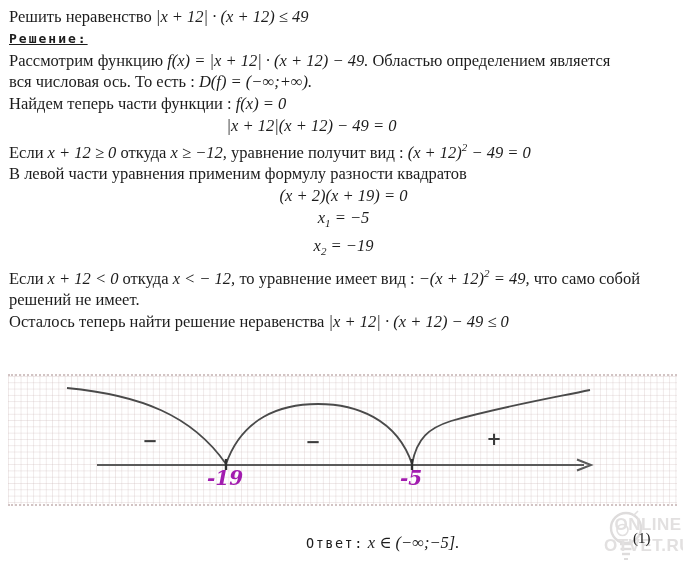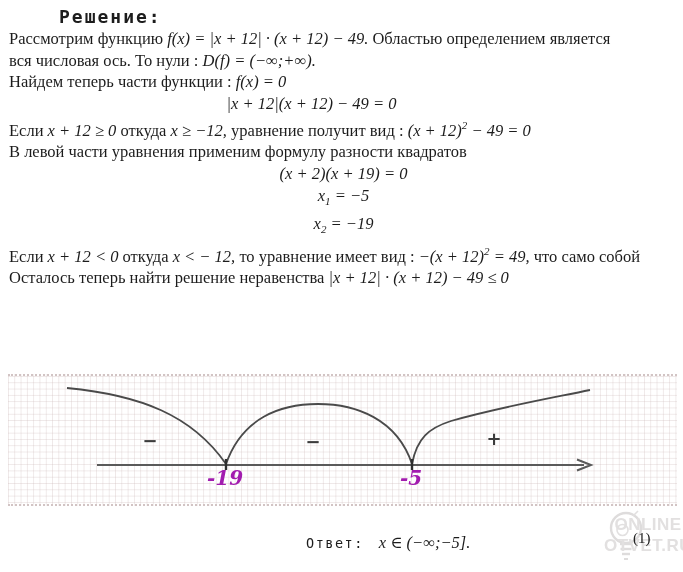--- a/index.html
+++ b/index.html
@@ -10,22 +10,22 @@
   }
   
   .solution {
     position:absolute; left:9px; top:6px; right:5px;
     font-size:16.5px;
   }
   .line { line-height:21.8px; white-space:nowrap; }
   .line.center { text-align:center; }
   .line.heading {
     font-family:"DejaVu Sans Mono","Liberation Mono",monospace;
-    font-size:18px; letter-spacing:2px; font-weight:bold;
-    margin-left:50px;
+    font-size:13px; letter-spacing:2px; font-weight:bold;
+    text-decoration:underline; 
   }
   .math { font-style:italic; }
   .line sup, .line sub { font-size:11px; font-style:italic; }
   
   .diagram { position:absolute; left:0; top:374px; width:683px; height:132px; }
   .grid {
     position:absolute; left:8px; right:6px; top:0; bottom:0;
     background-image:
       linear-gradient(to right, rgba(206,186,186,0.33) 1px, transparent 1px),
       linear-gradient(to bottom, rgba(206,186,186,0.33) 1px, transparent 1px);
@@ -41,21 +41,21 @@
   }
   .sign {
     position:absolute; transform:translate(-50%,-50%);
     font-family:"DejaVu Sans",sans-serif; font-weight:bold;
     font-size:18px; color:#3c3c3c;
   }
   
   .answer { position:absolute; left:306px; top:533px; white-space:nowrap; }
   .ans-label {
     font-family:"DejaVu Sans Mono","Liberation Mono",monospace;
-    font-size:13.5px; letter-spacing:1.5px; margin-right:15px; color:#1c1c1c;
+    font-size:13.5px; letter-spacing:1.5px; margin-right:4px; color:#1c1c1c;
   }
   .ans-value { font-size:16.5px; font-style:italic; }
   
   .watermark { position:absolute; left:568px; top:506px; width:115px; height:62px;text-align:center; }
   .wm-text {
     position:absolute; left:36px; top:8px;
     font-family:"Liberation Sans","DejaVu Sans",sans-serif;
     font-weight:bold; font-size:17px; line-height:21px;
     color:#e2e0e0; letter-spacing:0.5px; white-space:nowrap;
   }
@@ -63,31 +63,33 @@
     position:absolute; left:633px; top:530px;
     font-size:15px; color:#222222; white-space:nowrap;
   }
 </style>
 </head>
 <body>
 
 <div class="page">
 
   <div class="solution">
+      <div class="line"><span>Решить неравенство </span><span class="math">|x + 12| · (x + 12) ≤ 49</span></div>
       <div class="line heading"><span>Решение:</span></div>
       <div class="line"><span>Рассмотрим функцию </span><span class="math">f(x) = |x + 12| · (x + 12) − 49.</span><span>  Областью определением является</span></div>
-      <div class="line"><span>вся числовая ось. То нули : </span><span class="math">D(f) = (−∞;+∞).</span></div>
+      <div class="line"><span>вся числовая ось. То есть : </span><span class="math">D(f) = (−∞;+∞).</span></div>
       <div class="line"><span>Найдем теперь части функции :  </span><span class="math">f(x) = 0</span></div>
       <div class="line center" style="transform: translateX(-32px);"><span class="math">|x + 12|(x + 12) − 49 = 0</span></div>
       <div class="line"><span>Если </span><span class="math">x + 12 ≥ 0</span><span> откуда </span><span class="math">x ≥ −12,</span><span> уравнение получит вид :  </span><span class="math">(x + 12)</span><sup>2</sup><span class="math"> − 49 = 0</span></div>
       <div class="line"><span>В левой части уравнения применим формулу разности квадратов</span></div>
       <div class="line center"><span class="math">(x + 2)(x + 19) = 0</span></div>
       <div class="line center"><span class="math">x</span><sub>1</sub><span class="math"> = −5</span></div>
       <div class="line center"><span class="math">x</span><sub>2</sub><span class="math"> = −19</span></div>
       <div class="line"><span>Если </span><span class="math">x + 12 &lt; 0</span><span> откуда </span><span class="math">x &lt;  − 12,</span><span> то уравнение имеет вид :  </span><span class="math">−(x + 12)</span><sup>2</sup><span class="math"> = 49,</span><span> что само собой</span></div>
+      <div class="line"><span>решений не имеет.</span></div>
       <div class="line"><span>Осталось теперь найти решение неравенства </span><span class="math">|x + 12| · (x + 12) − 49 ≤ 0</span></div>
     </div>
 
   <div class="diagram">
     <div class="grid"></div>
     <svg width="683" height="132" viewBox="0 0 683 132">
 
       <line x1="97" y1="91" x2="584" y2="91" stroke="#5a5a5a" stroke-width="2"></line>
       <path d="M 577 85.5 L 591 91 L 577 96.5" fill="none" stroke="#5a5a5a" stroke-width="2"></path>
 

